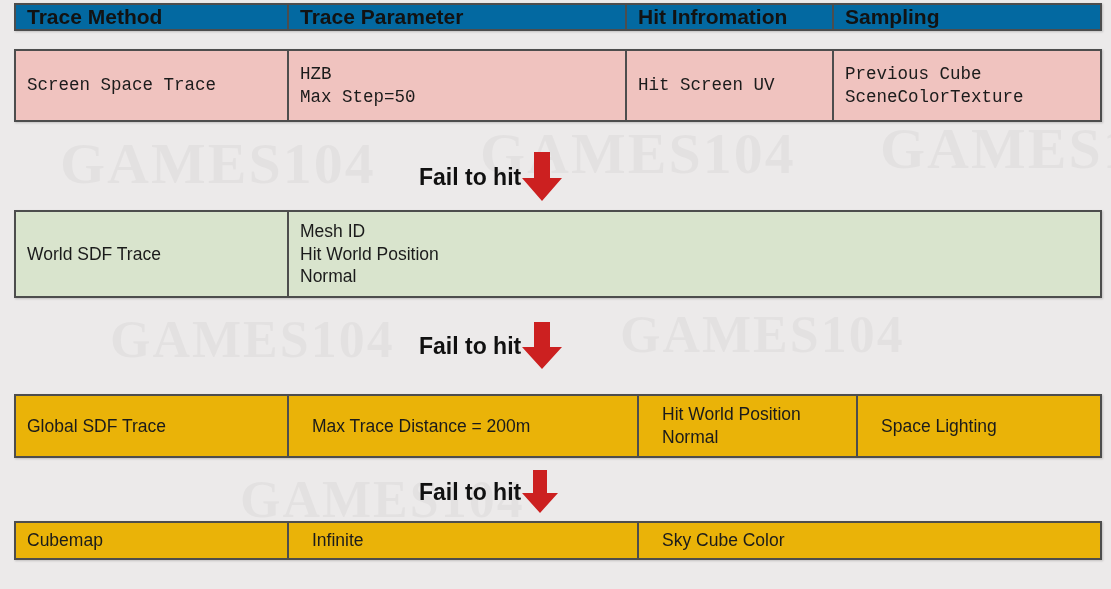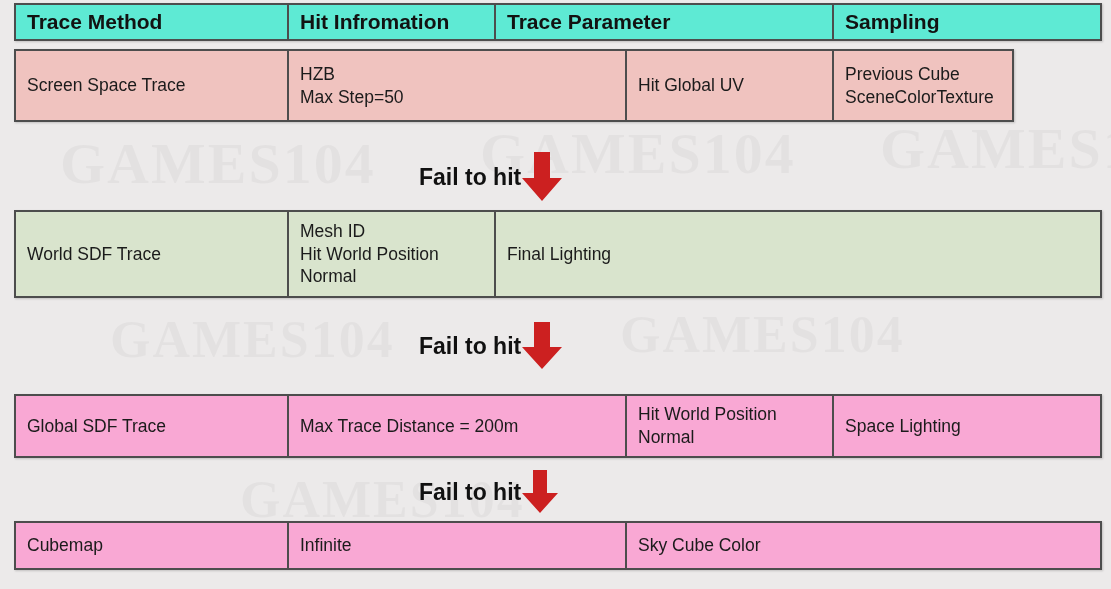--- a/index.html
+++ b/index.html
@@ -45,43 +45,43 @@
     overflow: hidden;
   }
   .cell:last-child { border-right: none; }
   .cell .txt {
     white-space: pre-line;
     line-height: 1.30;
   }
 
   
   .band.header {
-    left: 14px; top: 3px; width: 1088px; height: 38px;
-    background: #5eead4;
+    left: 14px; top: 3px; width: 1088px; height: 28px;
+    background: #0369a1;
   }
   .band.header .cell .txt {
     font-size: 21px;
     font-weight: 700;
     color: #121212;
   }
 
   
   .band.row .cell .txt {
     font-size: 17.5px;
     font-weight: 400;
     color: #1b1b1b;
   }
   .band.row.pink  { background: #f0c3bf; }
   .band.row.green { background: #d9e4cd; }
-  .band.row.blue  { background: #f9a8d4; }
-
-  .row-pink   { left: 14px; top: 49px;  width: 1000px; height: 73px; }
+  .band.row.blue  { background: #eab308; gap: 12px; }
+
+  .row-pink   { left: 14px; top: 49px;  width: 1088px; height: 73px; font-family: Liberation Mono, monospace; }
   .row-green  { left: 14px; top: 210px; width: 1088px; height: 88px; }
   .row-blue1  { left: 14px; top: 394px; width: 1088px; height: 64px; }
-  .row-blue2  { left: 14px; top: 521px; width: 1088px; height: 49px; }
+  .row-blue2  { left: 14px; top: 521px; width: 1088px; height: 39px; }
 
   
   .c1 { width: 273px; }
   .c2 { width: 338px; }
   .c3 { width: 207px; }
   .c4 { flex: 1 1 auto; }
 
   
   .connector {
     position: absolute;
@@ -108,41 +108,41 @@
   <div class="wm a" style="left:480px; top:120px;">GAMES104</div>
   <div class="wm a" style="left:880px; top:115px;">GAMES104</div>
   <div class="wm b" style="left:110px; top:310px;">GAMES104</div>
   <div class="wm b" style="left:620px; top:305px;">GAMES104</div>
   <div class="wm b" style="left:240px; top:470px;">GAMES104</div>
 
   <div class="band header">
     <div class="cell c1">
       <span class="txt">Trace Method</span>
     </div>
+    <div class="cell c2">
+      <span class="txt">Trace Parameter</span>
+    </div>
     <div class="cell c3">
       <span class="txt">Hit Infromation</span>
-    </div>
-    <div class="cell c2">
-      <span class="txt">Trace Parameter</span>
     </div>
     <div class="cell c4">
       <span class="txt">Sampling</span>
     </div>
   </div>
 
   <div class="band row pink row-pink">
     <div class="cell c1">
       <span class="txt">Screen Space Trace</span>
     </div>
     <div class="cell c2">
       <span class="txt">HZB
 Max Step=50</span>
     </div>
     <div class="cell c3">
-      <span class="txt">Hit Global UV</span>
+      <span class="txt">Hit Screen UV</span>
     </div>
     <div class="cell c4">
       <span class="txt">Previous Cube
 SceneColorTexture</span>
     </div>
   </div>
 
   <div class="connector conn1">
     <span class="label">Fail to hit</span>
     <svg class="arrow-down" width="42" height="50" viewBox="0 0 42 50">
@@ -152,23 +152,20 @@
 
   <div class="band row green row-green">
     <div class="cell c1">
       <span class="txt">World SDF Trace</span>
     </div>
     <div class="cell c3">
       <span class="txt">Mesh ID
 Hit World Position
 Normal</span>
     </div>
-    <div class="cell c4">
-      <span class="txt">Final Lighting</span>
-    </div>
   </div>
 
   <div class="connector conn2">
     <span class="label">Fail to hit</span>
     <svg class="arrow-down" width="42" height="48" viewBox="0 0 42 48">
       <polygon points="13,0 29,0 29,25 41,25 21,47 1,25 13,25" fill="#cc2020"></polygon>
     </svg>
   </div>
 
   <div class="band row blue row-blue1">

